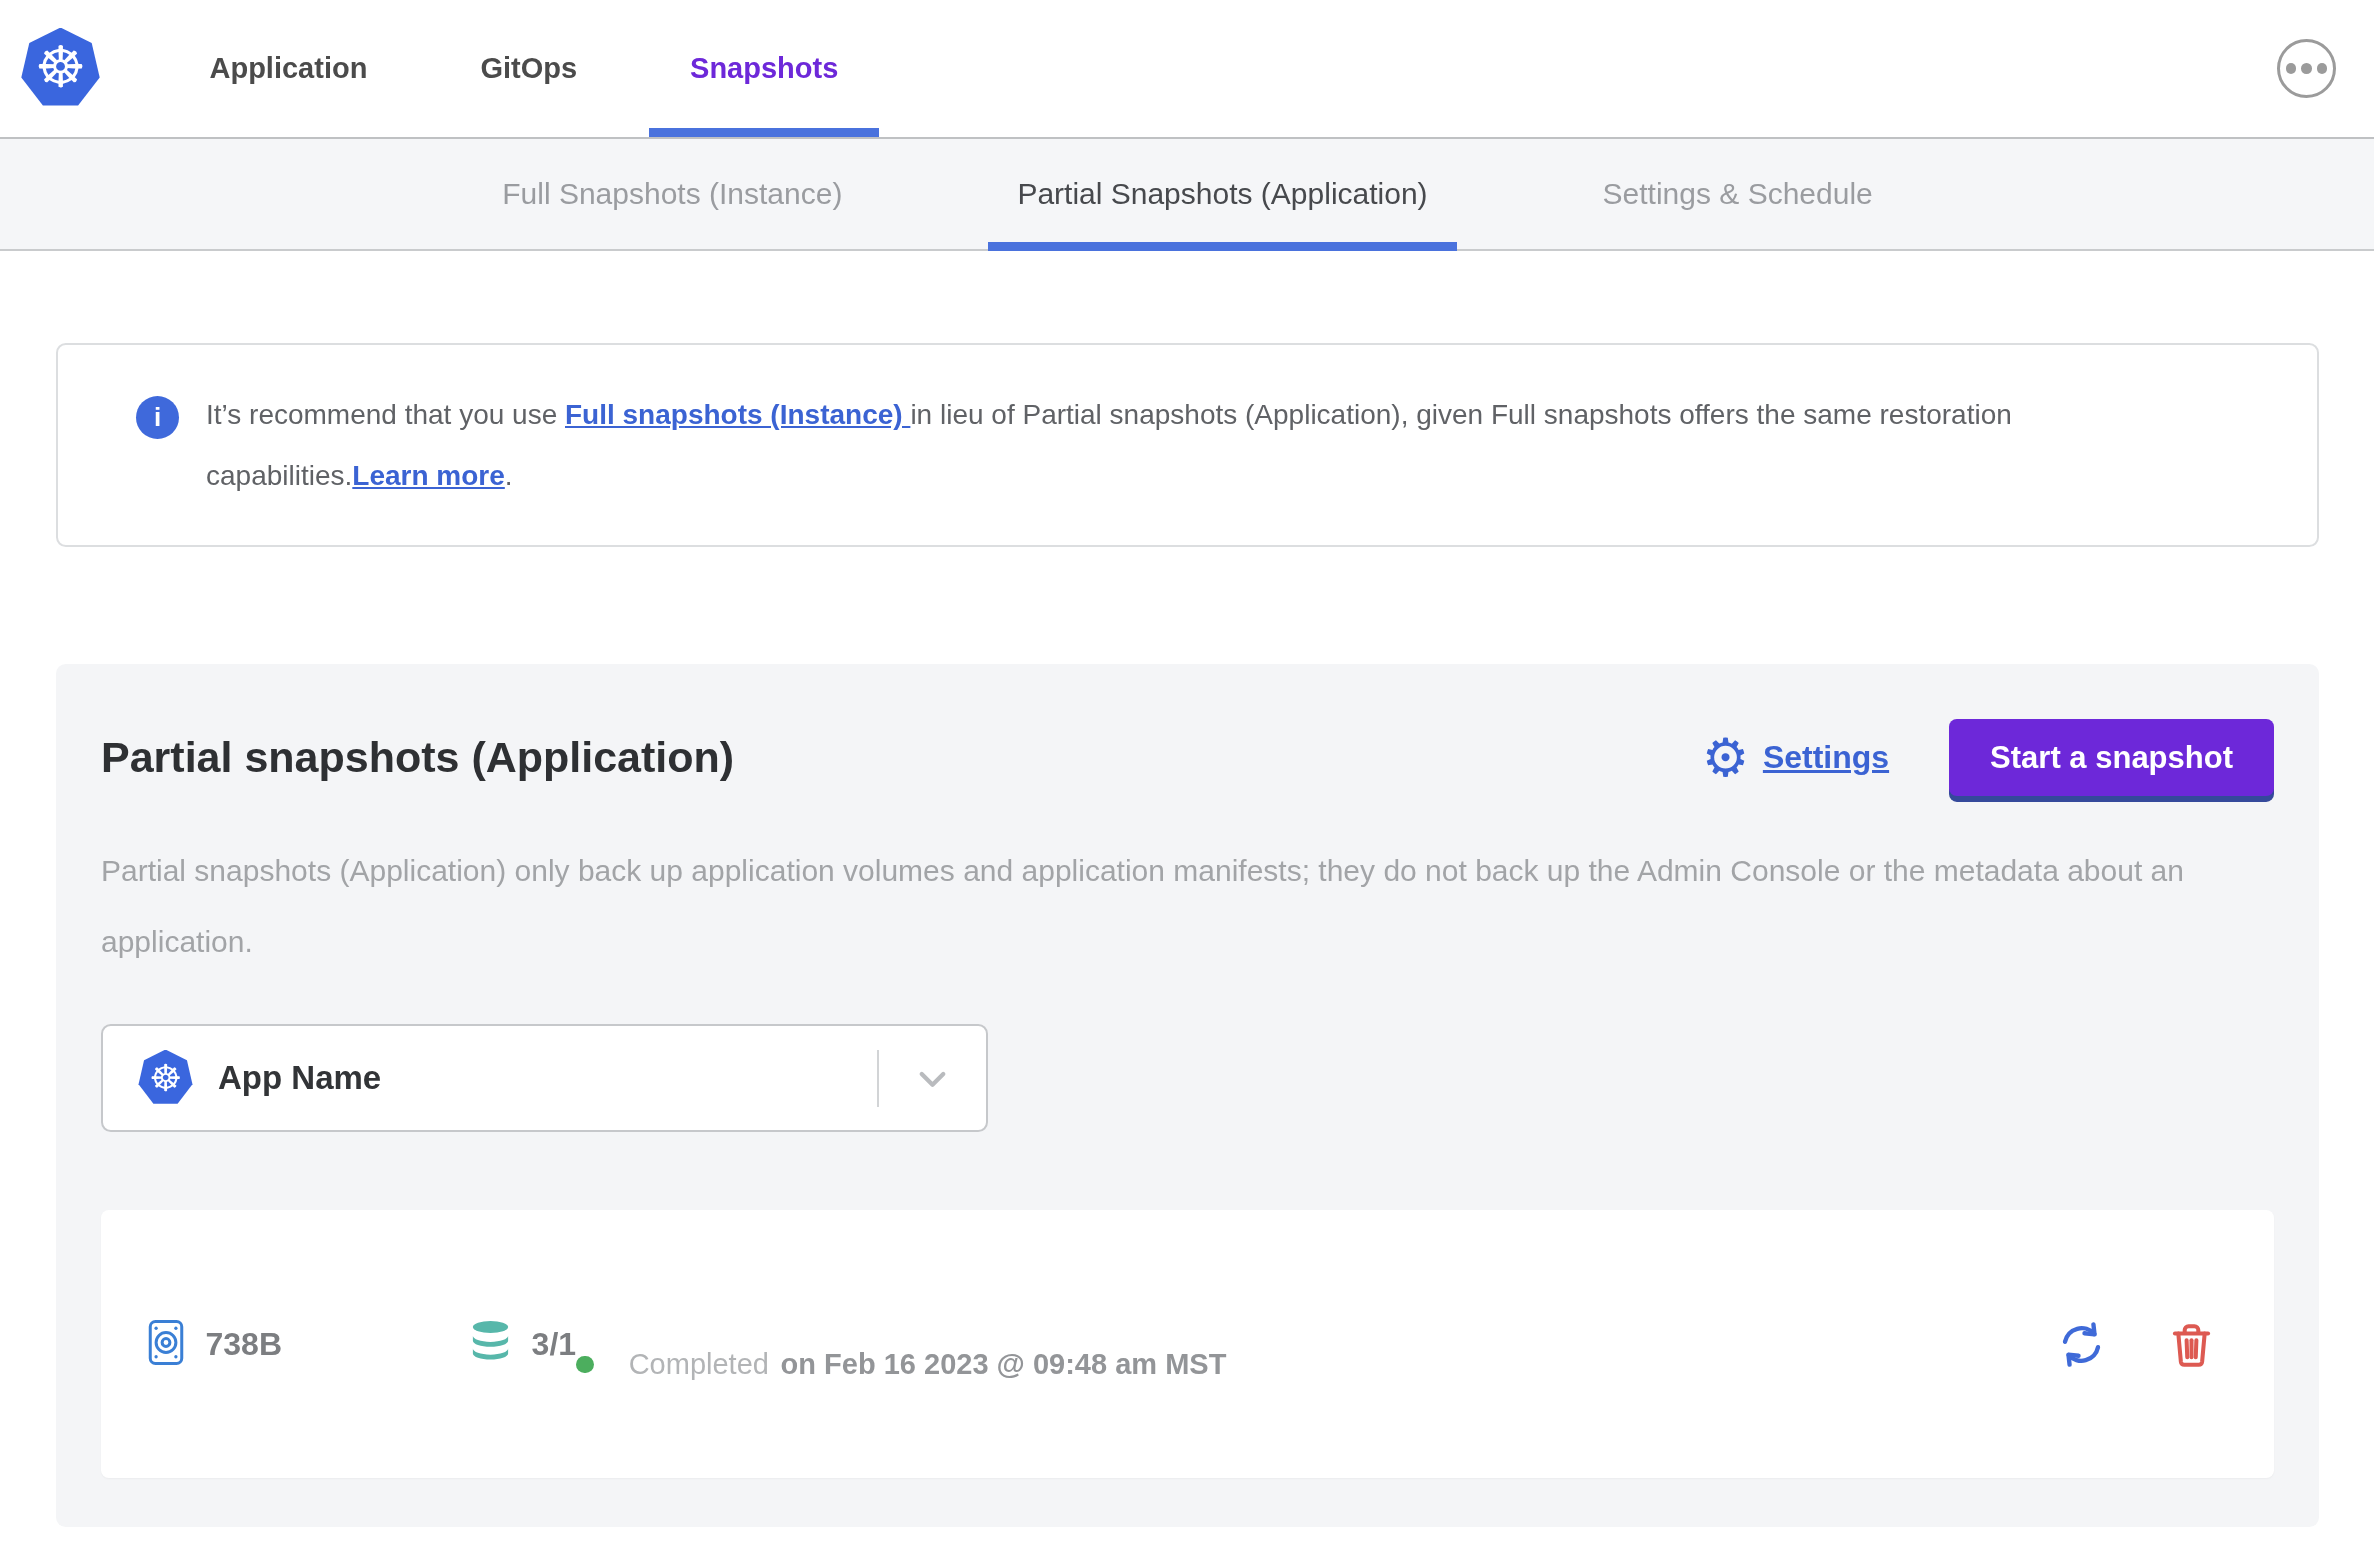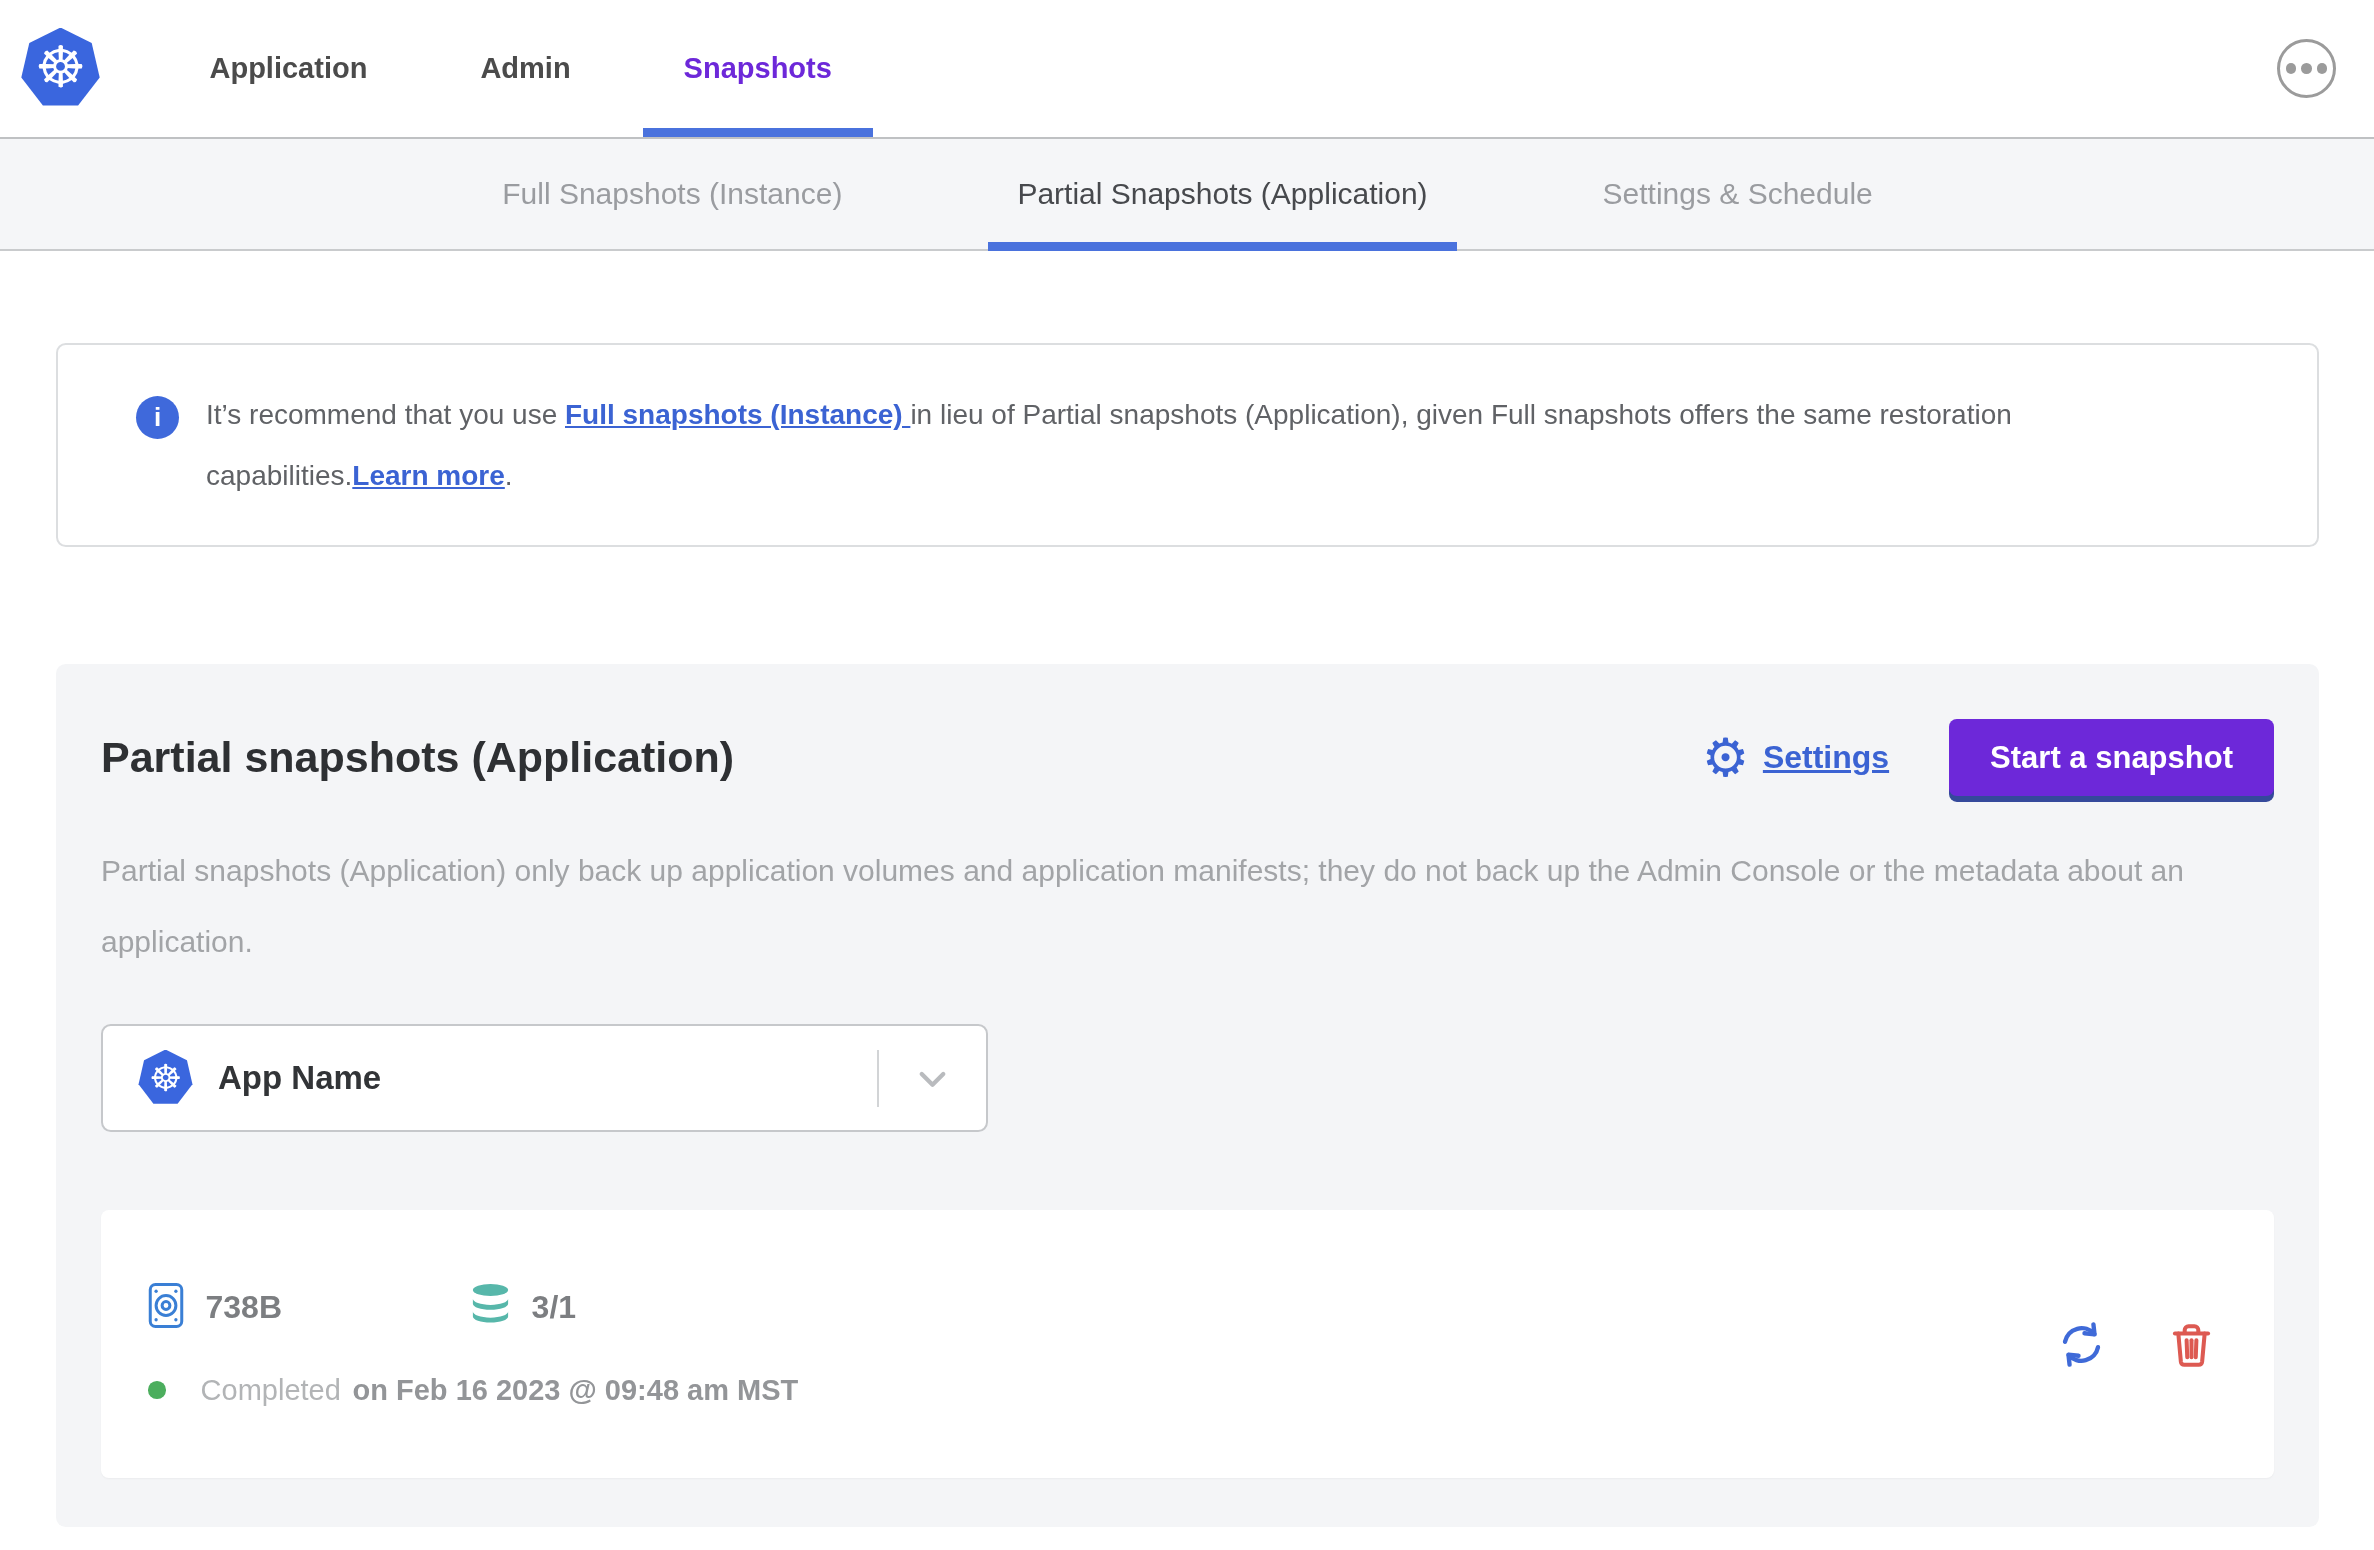--- a/index.html
+++ b/index.html
@@ -73,21 +73,21 @@
   .selector-divider { margin-left: auto; width: 2px; height: 57px; background: #d2d4d6; }
   .selector-chevron { width: 107px; display: flex; align-items: center; justify-content: center; }
 
   
   .snapshot-card { margin-top: 78px; background: #fff; border-radius: 7.8px; height: 268px;
     display: flex; align-items: center; padding: 0 57px 0 47px;
     box-shadow: 0 1px 2px rgba(0,0,0,0.04); }
   .snap-left { width: 949px; display: flex; flex-direction: column; }
   .snap-name { font-size: 41px; font-weight: 700; color: #2e3033; }
   .snap-date { margin-top: 47px; font-size: 29px; font-weight: 600; color: #a2a4a7; }
-  .snap-mid { display: flex; flex-direction: column; text-align: right; }
+  .snap-mid { display: flex; flex-direction: row; text-align: right; }
   .mid-row1 { display: flex; align-items: center; }
   .stat-label { font-size: 32px; font-weight: 700; color: #7c7e81; }
   .disk-gap { margin-left: 21.5px; }
   .vol-group { margin-left: 185px; display: flex; align-items: center; }
   .vol-group .stat-label { margin-left: 17.6px; }
   .mid-row2 { margin-top: 41px; display: flex; align-items: center; }
   .status-dot { width: 17.6px; height: 17.6px; border-radius: 50%; background: #4cae5e; flex: none; }
   .status-word { margin-left: 35px; font-size: 29px; color: #b2b4b6; }
   .status-time { margin-left: 11.7px; font-size: 29px; font-weight: 600; color: #939598; }
   .snap-actions { margin-left: auto; display: flex; align-items: center; gap: 57px; }
@@ -98,21 +98,21 @@
 
 <div class="header">
   <div class="k8s-logo">
     <span class="wheel">☸</span>
   </div>
   <div class="topnav">
     <div class="nav-item">
       <span>Application</span>
     </div>
     <div class="nav-item">
-      <span>Admin</span>
+      <span>GitOps</span>
     </div>
     <div class="nav-item active">
       <span>Snapshots</span>
       <span class="nav-underline"></span>
     </div>
   </div>
   <div class="menu-btn">
     <i></i>
     <i></i>
     <i></i>

